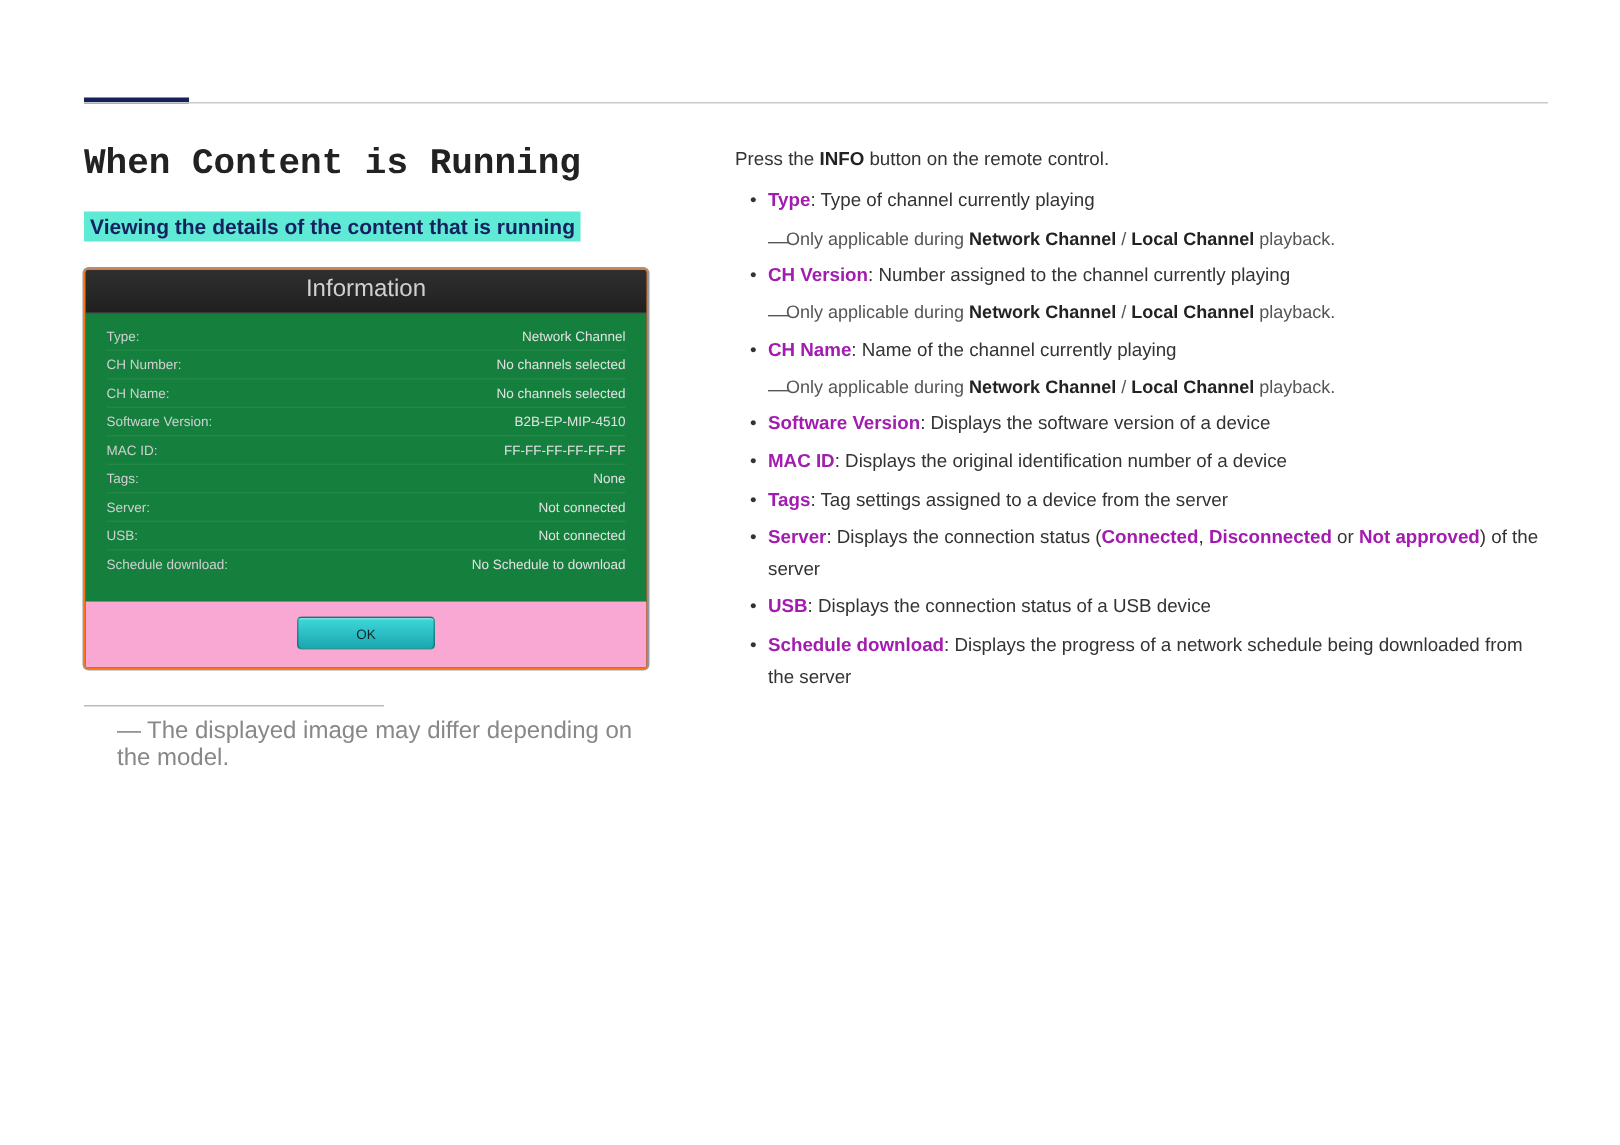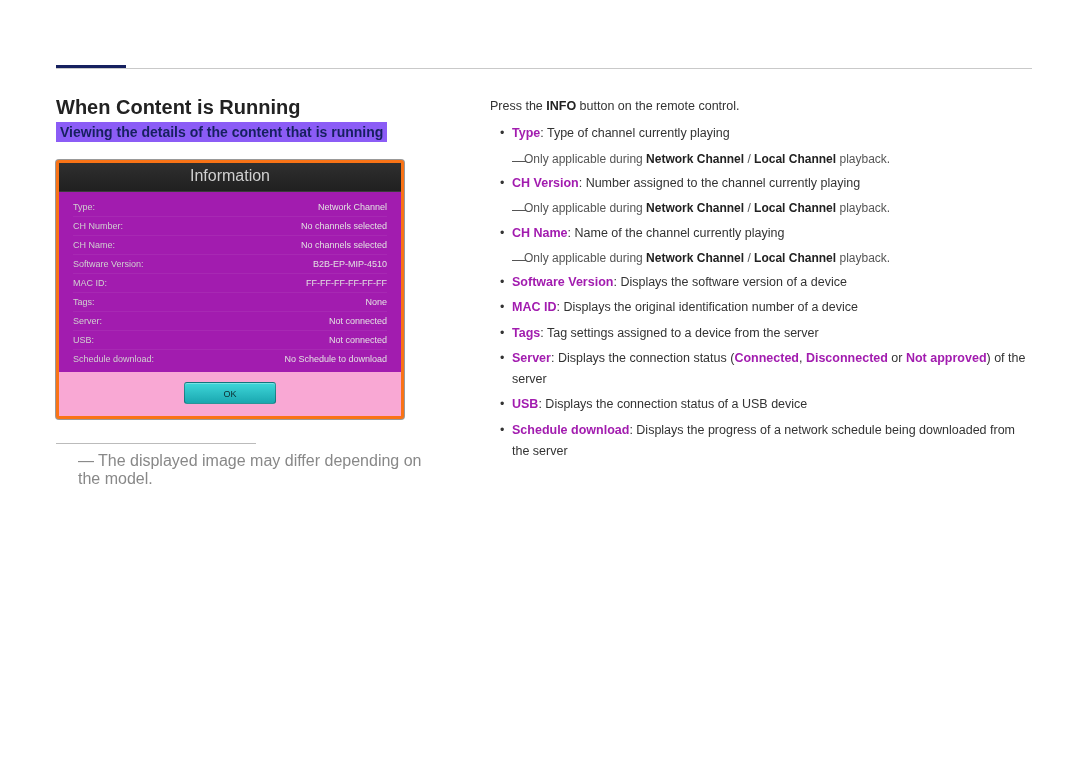--- a/index.html
+++ b/index.html
@@ -40,56 +40,57 @@
     flex: 0 0 370px;
   }
   .rightcol {
     flex: 1;
     font-size: 12.5px;
     line-height: 1.7;
     color: #333;
     margin-left: 24px;
   }
   h1.heading {
-    font-size: 20px;
+    font-size: 24px;
     font-weight: 700;
     color: #222;
-    margin-bottom: 3px;
+    margin-bottom: 18px;
+    font-family: Liberation Mono, monospace;
   }
   .subheading {
     display: inline-block;
-    background: #8b5cf6;
+    background: #5eead4;
     color: #16205f;
     font-weight: 700;
     font-size: 14px;
     padding: 2px 4px;
     margin-bottom: 18px;
   }
   
   .info-panel {
-    width: 348px;
-    border: 3px solid #f97316;
+    width: 376px;
+    border: 1px solid #f97316;
     border-radius: 3px;
     background: #4a4a4a;
     box-shadow: 0 0 0 1px rgba(0,0,0,0.4);
     overflow: hidden;
   }
   .info-panel .titlebar {
     background: linear-gradient(#2f2f2f, #202020);
     color: #d0d0d0;
     text-align: center;
     font-size: 16px;
     font-weight: 400;
     padding: 4px 0 6px 0;
     border-bottom: 1px solid #3a3a3a;
     font-family: "Segoe UI Light", "Segoe UI", Arial, sans-serif;
   }
   .info-body {
-    background: #a21caf;
-    padding: 6px 14px 4px 14px;
+    background: #15803d;
+    padding: 6px 14px 16px 14px;
   }
   .info-row {
     display: flex;
     justify-content: space-between;
     font-size: 9px;
     color: #d9d9d9;
     padding: 4px 0;
     border-bottom: 1px solid rgba(255,255,255,0.06);
   }
   .info-row:last-of-type { border-bottom: none; }

